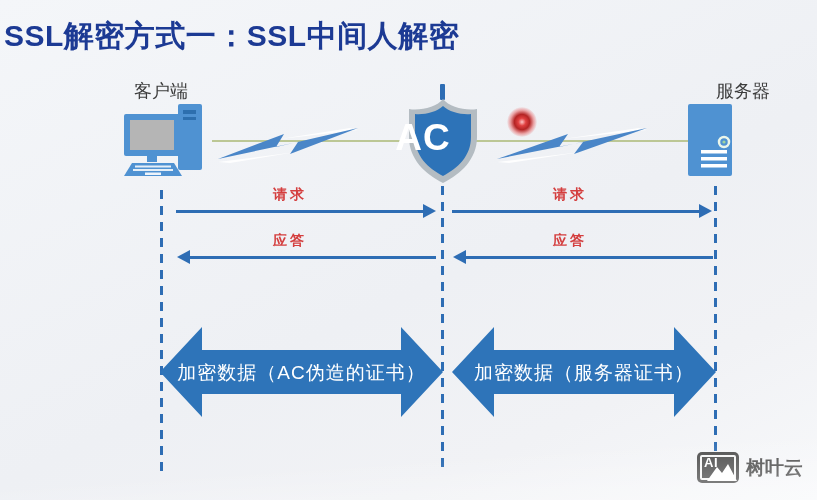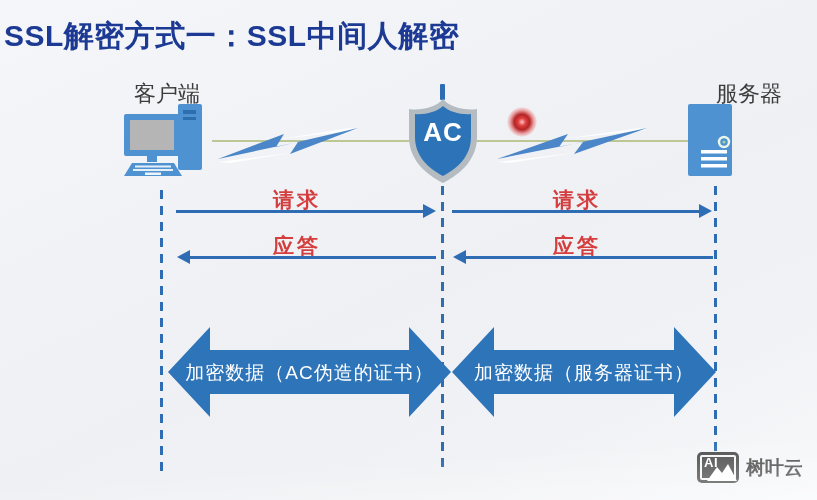--- a/index.html
+++ b/index.html
@@ -17,35 +17,35 @@
     content:"";position:absolute;left:-60px;bottom:-58px;width:950px;height:100px;
     background:linear-gradient(to bottom,rgba(255,255,255,.0),rgba(255,255,255,.6));
     transform:rotate(-4deg);pointer-events:none;
   }
   .title{
     position:absolute;left:4px;top:16px;
     font-size:30px;font-weight:800;color:#1c3a94;letter-spacing:0.5px;
     white-space:nowrap;
   }
   .node-label{
-    position:absolute;top:79px;font-size:22px;color:#3c3c3c;font-weight:500;
+    position:absolute;top:79px;font-size:18px;color:#3c3c3c;font-weight:500;
     white-space:nowrap;
   }
   .label-sep{
     position:absolute;left:440px;top:84px;width:5px;height:16px;
     background:#2e6db4;border-radius:1px;
   }
   .link-line{
     position:absolute;left:212px;top:140px;width:478px;height:2px;
     background:#bcc795;
   }
   .icon-abs{position:absolute;}
   .shield-text{
-    position:absolute;left:404px;top:117px;width:78px;text-align:center;
-    font-size:26px;font-weight:800;color:#ffffff;letter-spacing:1px;
+    position:absolute;left:384px;top:117px;width:78px;text-align:center;
+    font-size:37px;font-weight:800;color:#ffffff;letter-spacing:1px;
   }
   .laser-dot{
     position:absolute;left:507px;top:107px;width:30px;height:30px;border-radius:50%;
     background:radial-gradient(circle at 50% 50%,#ffc4c4 0%,#e04040 18%,#b42424 36%,rgba(225,60,60,.45) 55%,rgba(225,60,60,0) 72%);
   }
   .vdash{
     position:absolute;width:3px;
     background:repeating-linear-gradient(to bottom,#2e6db4 0px,#2e6db4 9px,rgba(0,0,0,0) 9px,rgba(0,0,0,0) 16px);
   }
   .vdash.left{left:160px;top:190px;height:282px;}
@@ -54,21 +54,21 @@
   .harrow{position:absolute;height:3px;background:#2e6db4;}
   .harrow.right::after{
     content:"";position:absolute;right:-12px;top:-6px;width:0;height:0;
     border-left:13px solid #2e6db4;border-top:7px solid transparent;border-bottom:7px solid transparent;
   }
   .harrow.left::before{
     content:"";position:absolute;left:-12px;top:-6px;width:0;height:0;
     border-right:13px solid #2e6db4;border-top:7px solid transparent;border-bottom:7px solid transparent;
   }
   .flow-label{
-    position:absolute;font-size:21px;font-weight:700;color:#d43e3e;
+    position:absolute;font-size:14px;font-weight:700;color:#d43e3e;
     letter-spacing:3px;white-space:nowrap;
   }
   .bigarrow{position:absolute;top:325px;height:95px;}
   .bigarrow svg{position:absolute;left:0;top:0;}
   .bigarrow .ba-text{
     position:absolute;left:0;top:0;width:100%;height:100%;
     display:flex;align-items:center;justify-content:center;
     font-size:19px;color:#ffffff;font-weight:500;letter-spacing:1px;white-space:nowrap;
   }
   .brand{
@@ -161,21 +161,21 @@
 
   <div class="flow-label" style="left:553px;top:186px;">请求</div>
   <div class="harrow right" style="left:452px;top:210px;width:248px;"></div>
 
   <div class="flow-label" style="left:273px;top:232px;">应答</div>
   <div class="harrow left" style="left:189px;top:256px;width:247px;"></div>
 
   <div class="flow-label" style="left:553px;top:232px;">应答</div>
   <div class="harrow left" style="left:465px;top:256px;width:248px;"></div>
 
-  <div class="bigarrow" style="left:168px;width:283px;">
+  <div class="bigarrow" style="left:160px;width:283px;">
     <svg width="283" height="95" viewBox="0 0 283 95">
       <polygon points="0,47 42,2 42,25 241,25 241,2 283,47 241,92 241,69 42,69 42,92" fill="#2e74b9"></polygon>
     </svg>
     <div class="ba-text">加密数据（AC伪造的证书）</div>
   </div>
 
   <div class="bigarrow" style="left:452px;width:264px;">
     <svg width="264" height="95" viewBox="0 0 264 95">
       <polygon points="0,47 42,2 42,25 222,25 222,2 264,47 222,92 222,69 42,69 42,92" fill="#2e74b9"></polygon>
     </svg>

